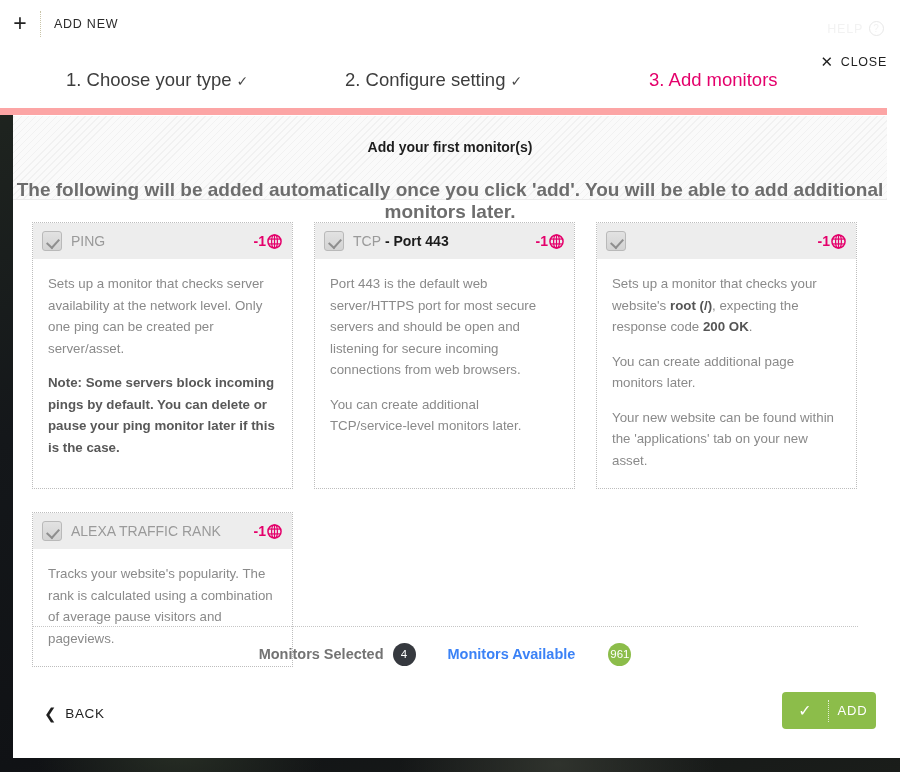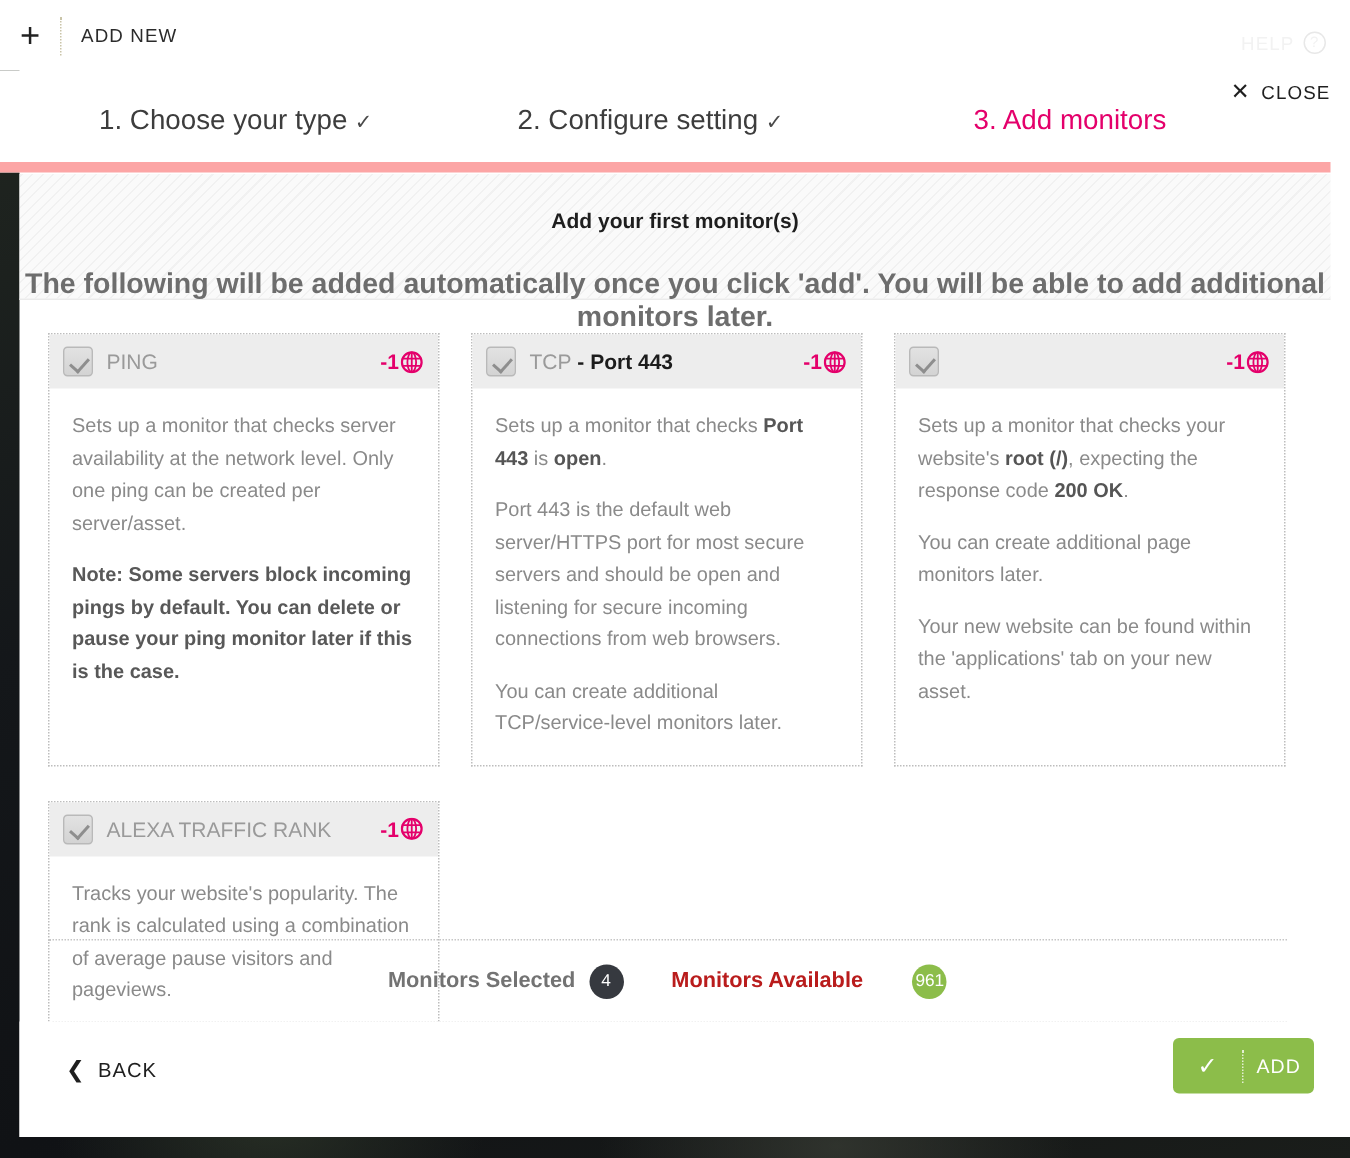--- a/index.html
+++ b/index.html
@@ -174,21 +174,21 @@
   }
   .counter { display: flex; align-items: center; gap: 9px; }
   .counter .lbl { font-size: 14.5px; font-weight: bold; }
   .counter .pill {
     width: 23px; height: 23px; border-radius: 50%;
     display: flex; align-items: center; justify-content: center;
     font-size: 11.5px; color: #fff;
   }
   #counter-selected .lbl { color: #737373; }
   #counter-selected .pill { background: #36393f; }
-  #counter-available .lbl { color: #b91c1c; text-align: center; }
+  #counter-available .lbl { color: #3b82f6; text-align: center; }
   #counter-available .pill { background: #8cbd4a; margin-left: 24px; }
 
   
   #footer {
     position: absolute; left: 13px; top: 681px;
     width: 887px; height: 77px; background: #fff;
   }
   #back-btn {
     position: absolute; left: 31px; top: 25px;
     display: flex; align-items: center; gap: 8px;
@@ -284,21 +284,20 @@
               <circle cx="8" cy="8" r="7" fill="none" stroke="#e4006b" stroke-width="1.6"></circle>
               <ellipse cx="8" cy="8" rx="3.1" ry="7" fill="none" stroke="#e4006b" stroke-width="1.3"></ellipse>
               <line x1="1" y1="5.4" x2="15" y2="5.4" stroke="#e4006b" stroke-width="1.3"></line>
               <line x1="1" y1="10.6" x2="15" y2="10.6" stroke="#e4006b" stroke-width="1.3"></line>
               <line x1="8" y1="1" x2="8" y2="15" stroke="#e4006b" stroke-width="1.3"></line>
             </svg>
           </span>
         </span>
       </div>
       <div class="card-body">
-        <p>Sets up a monitor that checks <b>Port 443</b> is <b>open</b>.</p>
         <p>Port 443 is the default web server/HTTPS port for most secure servers and should be open and listening for secure incoming connections from web browsers.</p>
         <p>You can create additional TCP/service-level monitors later.</p>
       </div>
     </div>
     <div class="card">
       <div class="card-head">
         <span class="cbox"></span>
         <span class="card-badge">
           <span>-1</span>
           <span>

